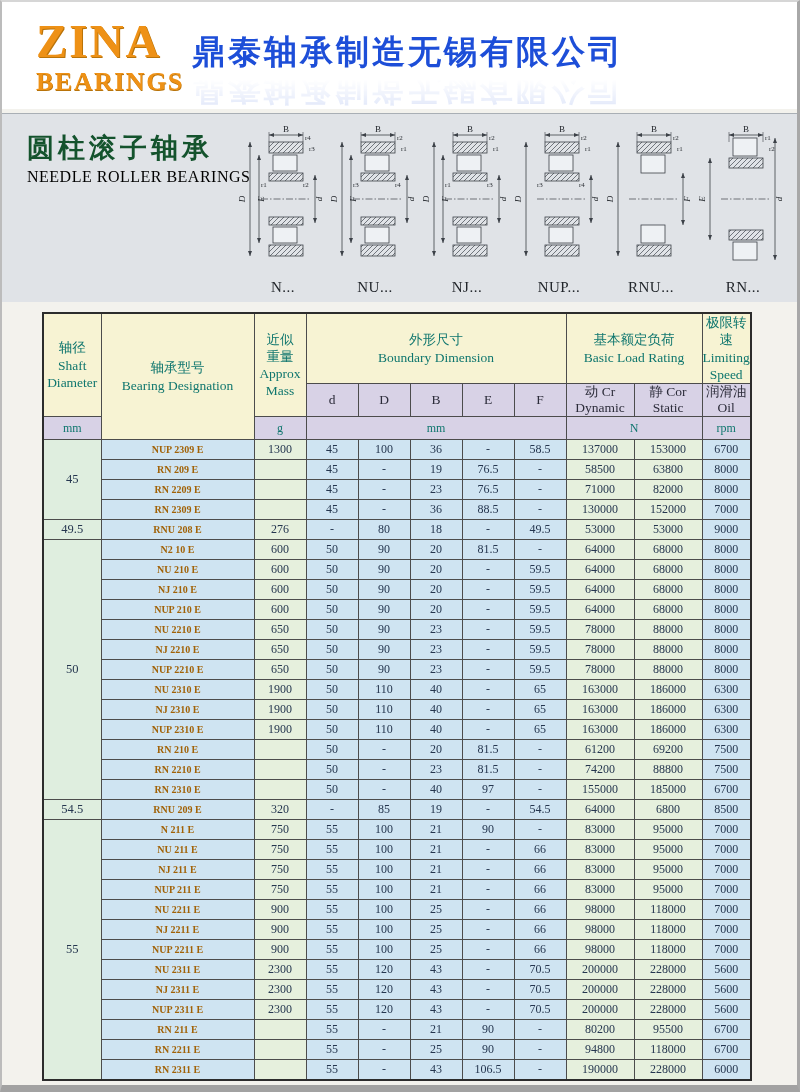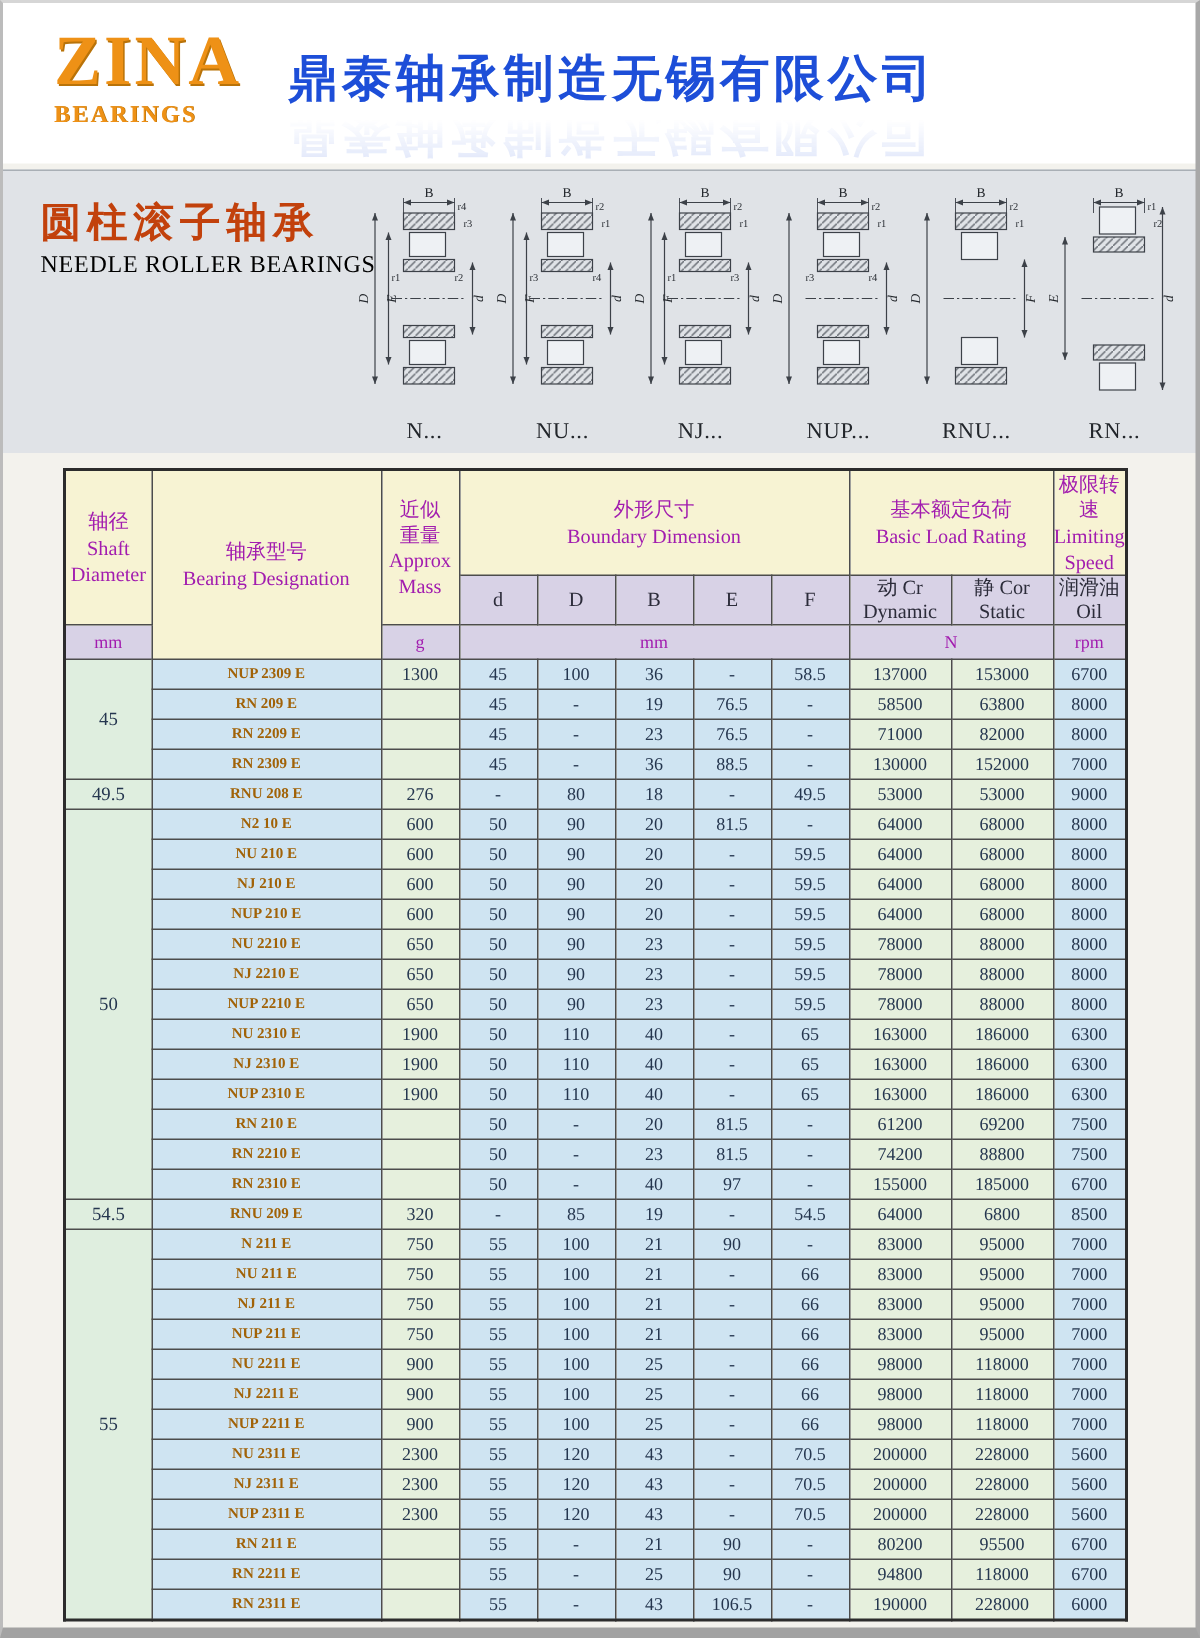--- a/index.html
+++ b/index.html
@@ -9,49 +9,49 @@
     font-family:"Liberation Serif","DejaVu Serif",serif;
   }
   .frame{position:absolute;inset:0;pointer-events:none;z-index:50;
     border-left:2px solid #bcbcbc;border-right:3px solid #a8a8a8;
     border-top:2px solid #d6d6d6;border-bottom:7px solid #a2a2a2;}
   
   .header{position:absolute;top:0;left:0;width:100%;height:109px;background:#ffffff;}
   .logo{position:absolute;left:36px;top:18px;color:#ee9116;line-height:1;}
   .logo-brand{font-size:47px;font-weight:bold;letter-spacing:2px;
     text-shadow:1px 1px 0 #b97309;}
-  .logo-sub{font-size:16px;font-weight:bold;letter-spacing:1.5px;margin-top:4px;
+  .logo-sub{font-size:26px;font-weight:bold;letter-spacing:1.5px;margin-top:4px;
     text-shadow:0.5px 0.5px 0 #b97309;}
   .company-wrap{position:absolute;left:192px;top:30px;}
   .company{font-size:33px;font-weight:bold;color:#1d4ed8;letter-spacing:3px;
     white-space:nowrap;}
   .company-refl{transform:scaleY(-1);opacity:.14;margin-top:-9px;
     -webkit-mask-image:linear-gradient(to top,transparent 30%,#000 100%);}
   
   .band{position:absolute;top:113px;left:0;width:100%;height:188px;
     background:#e0e3e7;border-top:1px solid #a9afb5;}
   .band-title-zh{position:absolute;left:27px;top:16px;font-size:27px;font-weight:bold;
-    color:#c2410c;letter-spacing:4px;white-space:nowrap;}
+    color:#14532d;letter-spacing:4px;white-space:nowrap;}
   .band-title-en{position:absolute;left:27px;top:54px;font-size:16px;color:#000000;
     letter-spacing:0.5px;white-space:nowrap;}
   .diagram-row{position:absolute;left:237px;top:10px;display:flex;}
   .diagram{width:92px;text-align:center;}
   .dia-label{font-size:15px;color:#22262b;margin-top:1px;letter-spacing:0.5px;}
   
   .catalog-table{position:absolute;left:42px;top:312px;border-collapse:collapse;
     table-layout:fixed;font-size:12px;color:#25364f;
     border:2px solid #2c2c2c;}
   .catalog-table th,.catalog-table td{
     border:1px solid #4c4c4c;text-align:center;vertical-align:middle;
     padding:0;overflow:hidden;}
-  .h-top{background:#f7f3d3;font-weight:normal;color:#a21caf;font-size:13.5px;
+  .h-top{background:#f7f3d3;font-weight:normal;color:#0f766e;font-size:13.5px;
     line-height:1.28;white-space:pre-line;}
   .h-sub{background:#d8d2e6;font-weight:normal;color:#2c2c3a;font-size:13.5px;
     line-height:1.2;white-space:pre-line;height:32px;}
-  .h-unit{background:#d8d2e6;font-weight:normal;color:#a21caf;font-size:12px;height:22px;}
+  .h-unit{background:#d8d2e6;font-weight:normal;color:#0f766e;font-size:12px;height:22px;}
   .catalog-table thead tr.r1 th{height:65px;}
   .catalog-table tbody td{height:19px;line-height:19px;}
   .c-shaft{background:#dfeedf;font-size:12.5px;}
   .c-desig{background:#cfe4f2;font-weight:bold;color:#a16207;font-size:10px;}
   .c-mass{background:#e6f0dd;}
   .c-dim{background:#cfe4f2;}
   .c-load{background:#e6f0dd;}
   .c-oil{background:#cfe4f2;}
 </style>
 </head>

